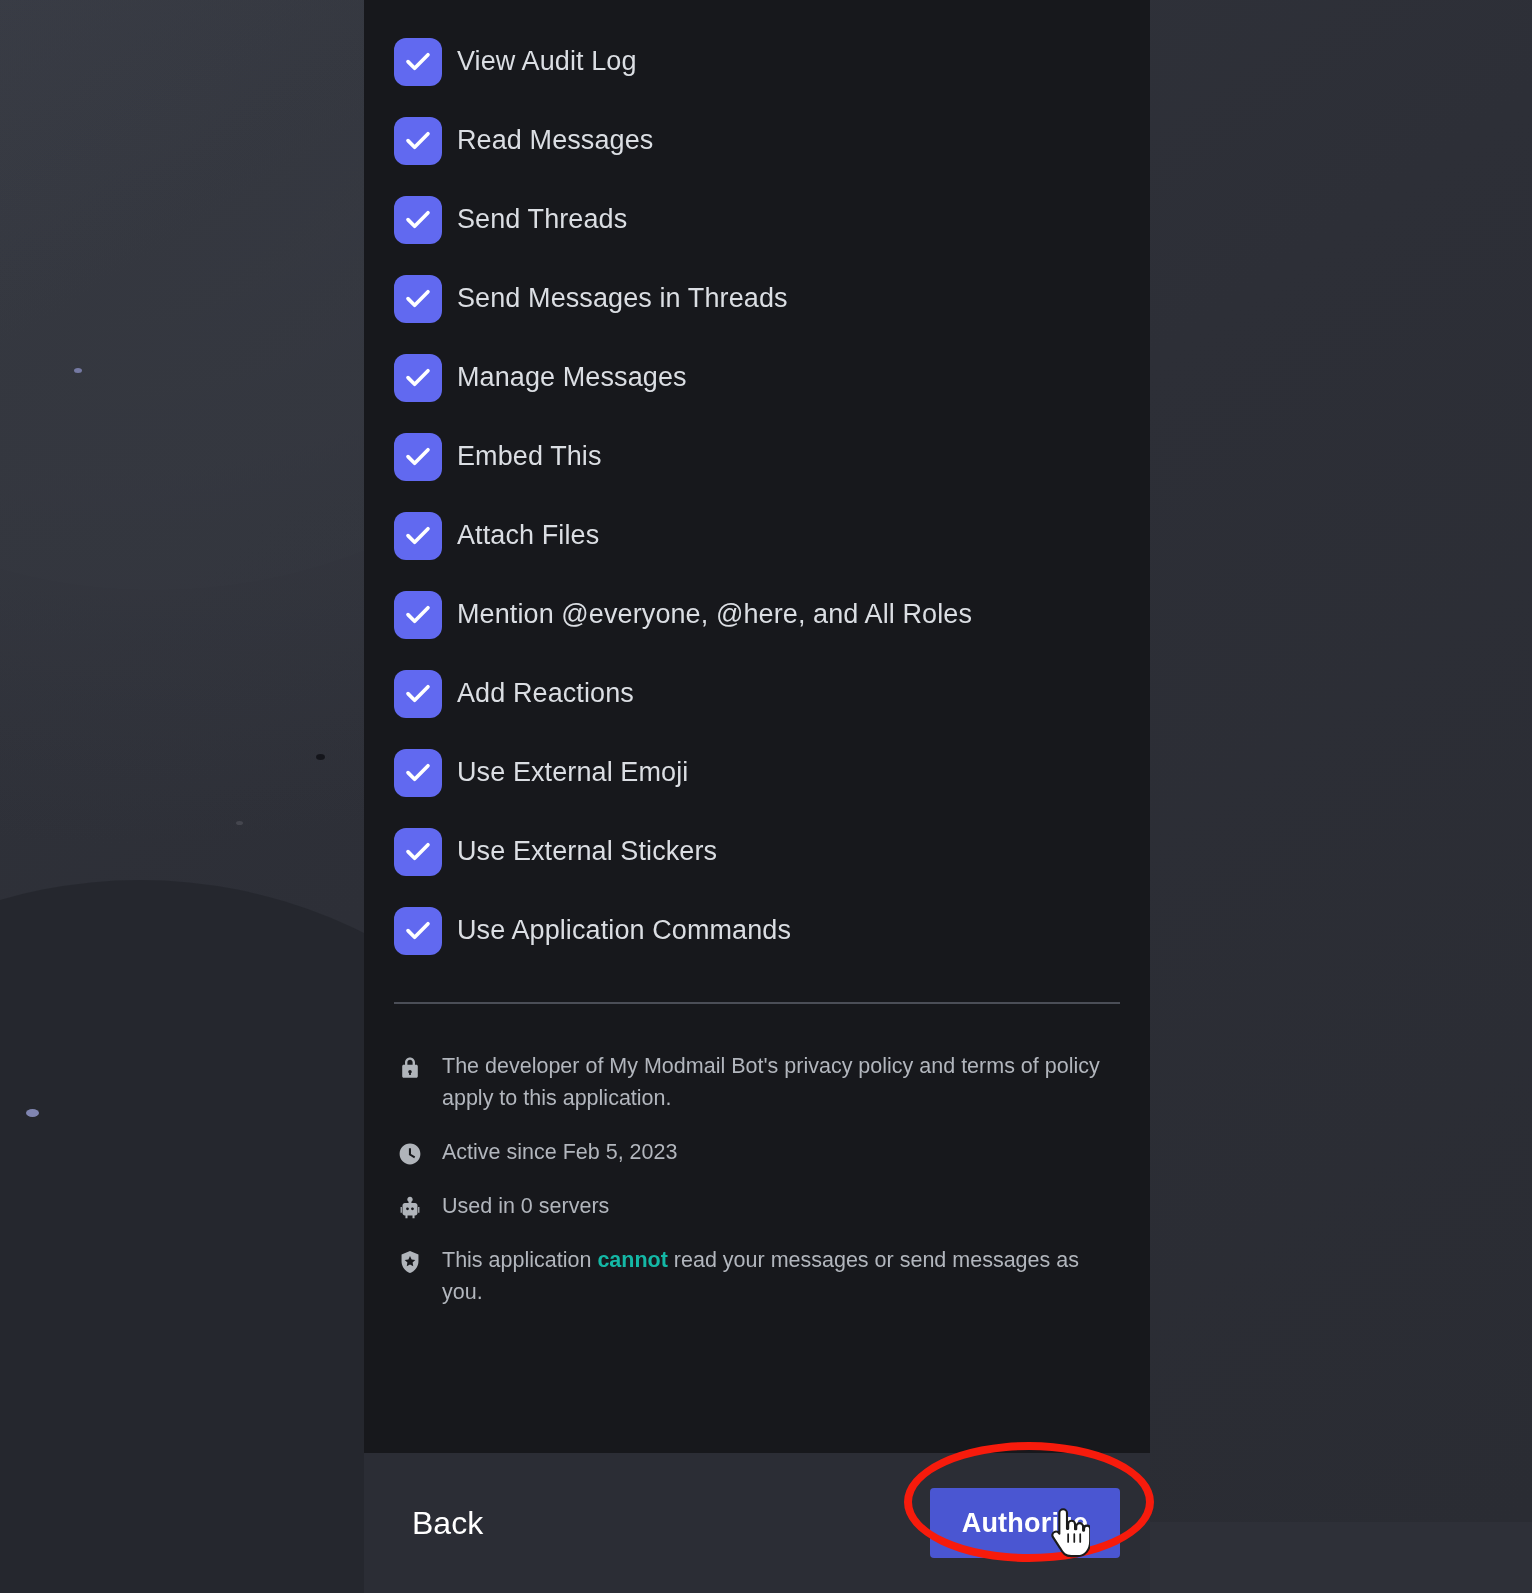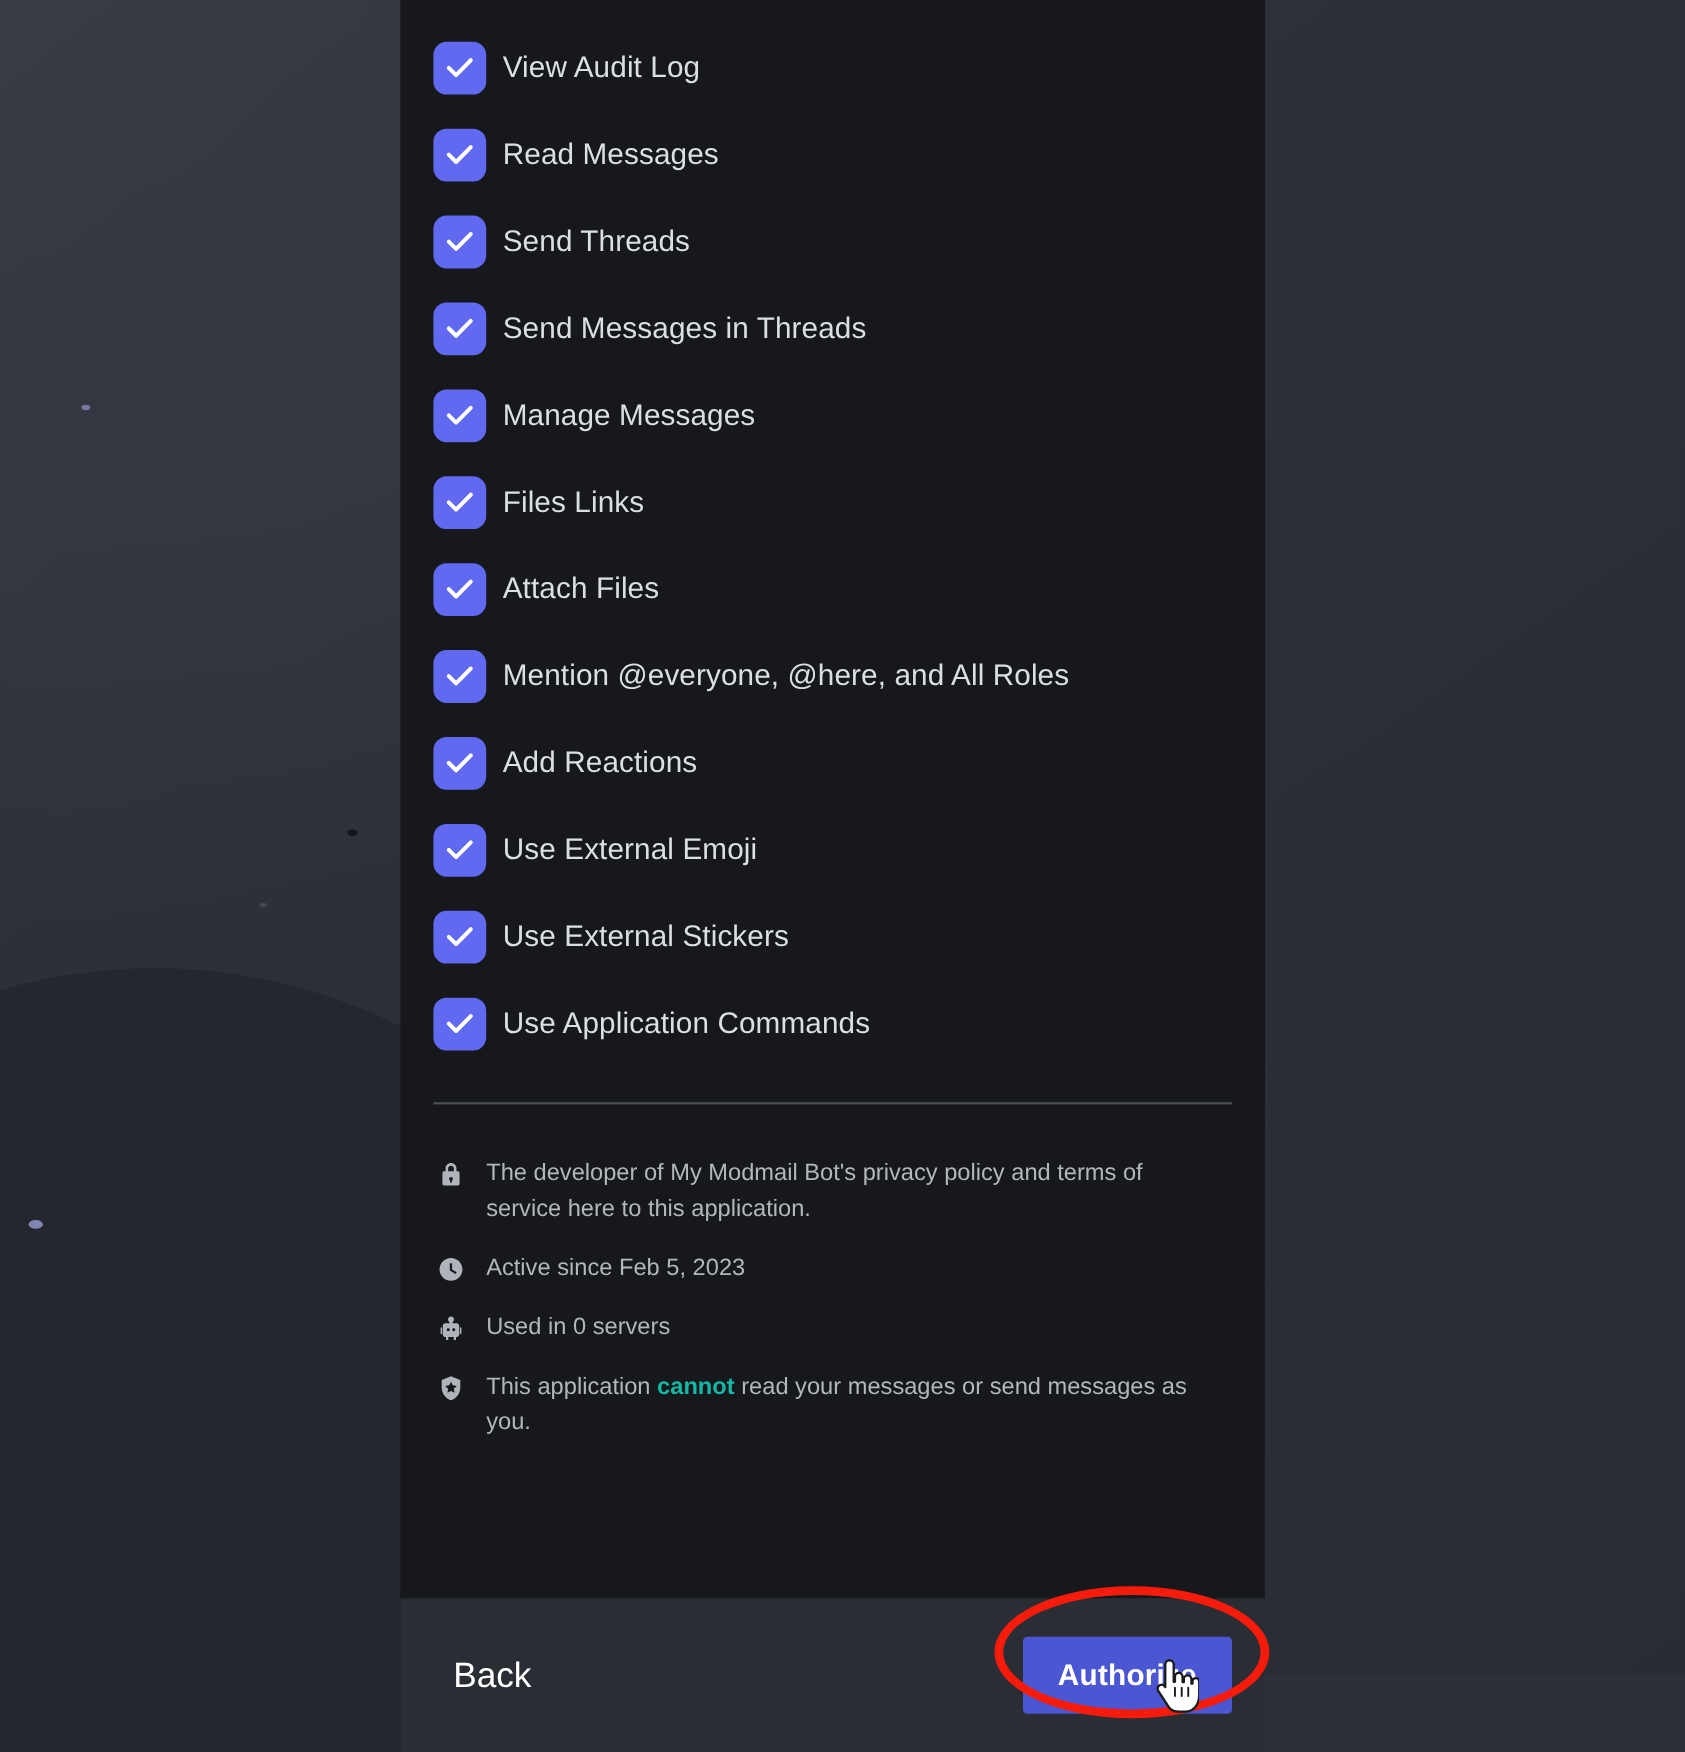--- a/index.html
+++ b/index.html
@@ -215,21 +215,21 @@
               </svg>
             </div>
             <div class="perm-label">Manage Messages</div>
           </div>
           <div class="perm-row">
             <div class="checkbox">
               <svg width="30" height="30" viewBox="0 0 24 24" aria-hidden="true">
                 <path d="M20 6.2L9.3 17 4 11.7" fill="none" stroke="#ffffff" stroke-width="2.9" stroke-linecap="round" stroke-linejoin="round"></path>
               </svg>
             </div>
-            <div class="perm-label">Files Links</div>
+            <div class="perm-label">Embed This</div>
           </div>
           <div class="perm-row">
             <div class="checkbox">
               <svg width="30" height="30" viewBox="0 0 24 24" aria-hidden="true">
                 <path d="M20 6.2L9.3 17 4 11.7" fill="none" stroke="#ffffff" stroke-width="2.9" stroke-linecap="round" stroke-linejoin="round"></path>
               </svg>
             </div>
             <div class="perm-label">Attach Files</div>
           </div>
           <div class="perm-row">
@@ -276,21 +276,21 @@
 
       <div class="divider"></div>
 
       <div class="info-block" id="info-block">
           <div class="info-row">
             <div class="info-icon">
               <svg viewBox="0 0 24 24" width="26" height="26">
                 <path d="M12 2.2c-2.6 0-4.6 2-4.6 4.6V9H6.2c-.8 0-1.4.6-1.4 1.4v9.2c0 .8.6 1.4 1.4 1.4h11.6c.8 0 1.4-.6 1.4-1.4v-9.2c0-.8-.6-1.4-1.4-1.4h-1.2V6.8c0-2.6-2-4.6-4.6-4.6zm0 2.2c1.4 0 2.4 1 2.4 2.4V9H9.6V6.8c0-1.4 1-2.4 2.4-2.4zm0 9.4c.9 0 1.6.7 1.6 1.6 0 .6-.3 1.1-.8 1.4v1.6h-1.6v-1.6c-.5-.3-.8-.8-.8-1.4 0-.9.7-1.6 1.6-1.6z"></path>
               </svg>
             </div>
-            <div class="info-text">The developer of My Modmail Bot's privacy policy and terms of service here to this application.</div>
+            <div class="info-text">The developer of My Modmail Bot's privacy policy and terms of policy apply to this application.</div>
           </div>
           <div class="info-row">
             <div class="info-icon">
               <svg viewBox="0 0 24 24" width="26" height="26">
                 <path d="M12 2.4C6.7 2.4 2.4 6.7 2.4 12S6.7 21.6 12 21.6 21.6 17.3 21.6 12 17.3 2.4 12 2.4zm.9 4.4v5.3l3.9 2.3-.9 1.5-4.9-2.9V6.8h1.9z"></path>
               </svg>
             </div>
             <div class="info-text">Active since Feb 5, 2023</div>
           </div>
           <div class="info-row">

